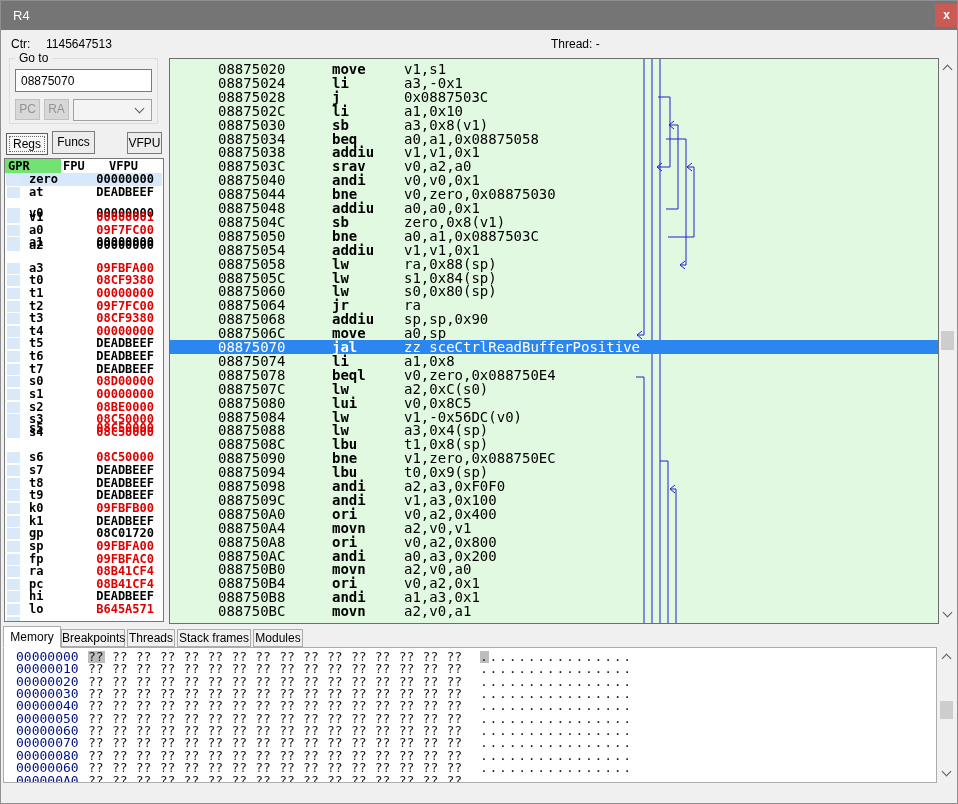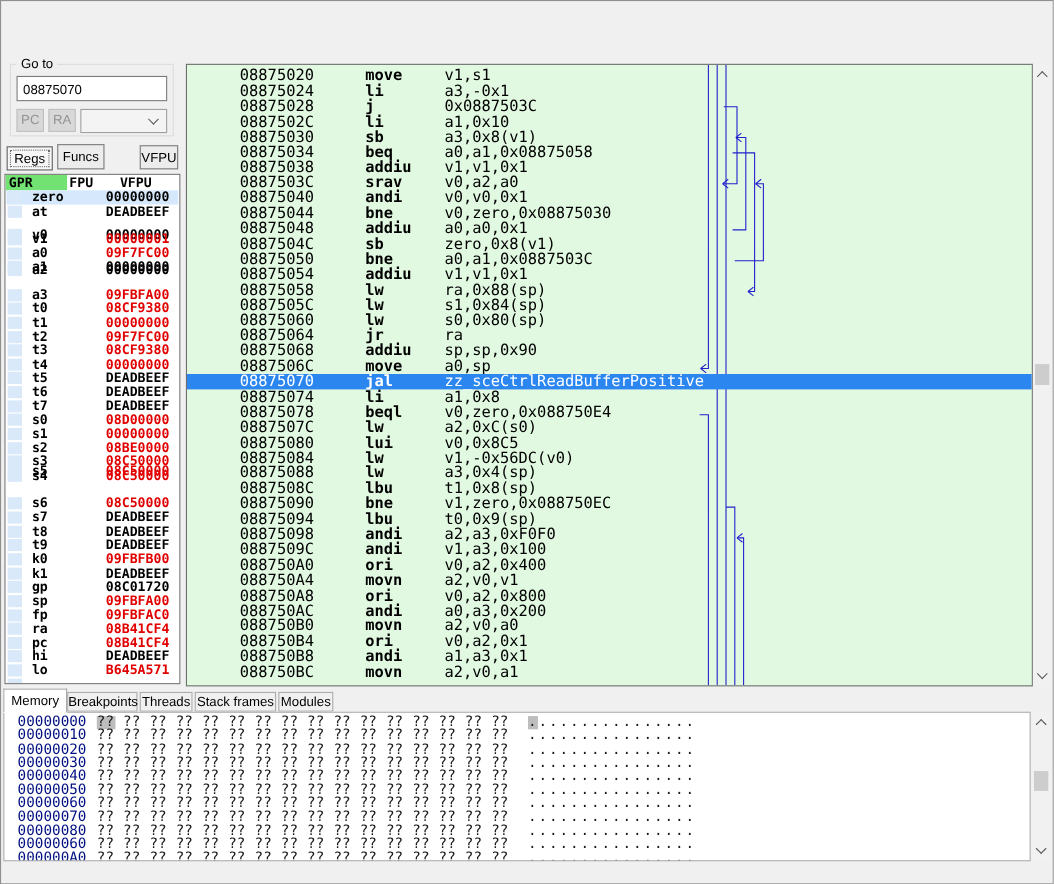--- a/index.html
+++ b/index.html
@@ -93,21 +93,38 @@
   
   #statusbar { position:absolute; left:0; top:784px; width:958px; height:20px; background:#f0f0f0; border-top:1px solid #d5d5d5; }
   #statusbar .txt { position:absolute; left:6px; top:0; line-height:19px; color:#000; }
   .status-sep { position:absolute; top:0; width:1px; height:19px; background:#c8c8c8; }
 </style>
 </head>
 <body>
 
 <div id="window">
 
-
+  <div id="titlebar">
+    <span class="title">R4</span>
+    <div id="close-btn">x</div>
+  </div>
+
+  <div id="toolbar">
+    <span class="lbl" id="ctr-label">Ctr:</span>
+    <span id="ctr-value">1145647513</span>
+    <span class="lbl" id="thread-label">Thread: -</span>
+    <div id="toolbar-buttons">
+        <div class="tbtn" style="left: 171px; width: 33px;">Stop</div>
+        <div class="tbtn disabled" style="left: 222px; width: 53px;">Step Into</div>
+        <div class="tbtn disabled" style="left: 283px; width: 55px;">Step Over</div>
+        <div class="tbtn disabled" style="left: 346px; width: 50px;">Step Out</div>
+        <div class="tbtn disabled" style="left: 417px; width: 52px;">Next HLE</div>
+        <div class="tbtn" style="left: 474px; width: 65px;">Breakpoint</div>
+      </div>
+  </div>
 
   <div id="goto-group"></div>
   <span id="goto-label">Go to</span>
   <input id="goto-input" value="08875070" style="">
   <div class="sbtn" id="pc-btn">PC</div>
   <div class="sbtn" id="ra-btn">RA</div>
   <div id="goto-select">
     <span class="chev"></span>
   </div>
 

